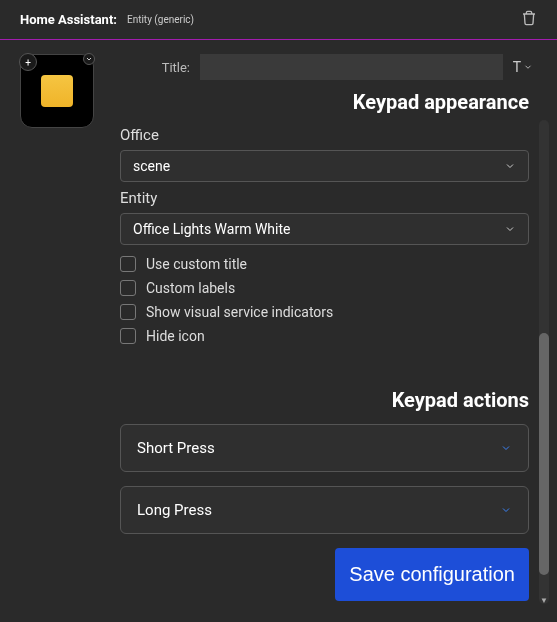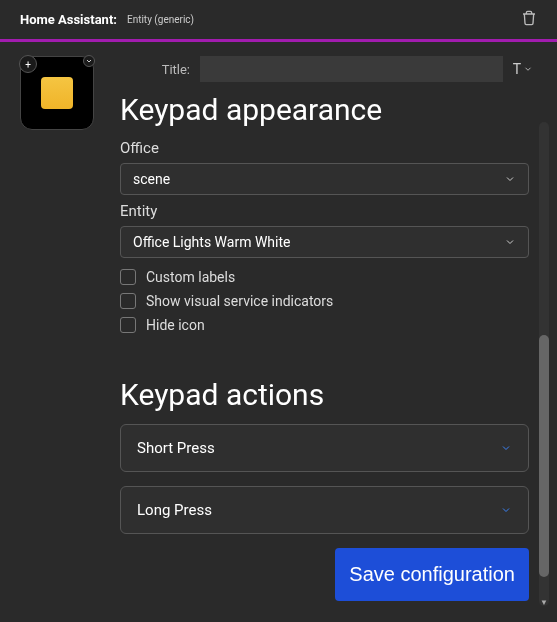--- a/index.html
+++ b/index.html
@@ -9,21 +9,21 @@
       font-family: -apple-system, "Segoe UI", Roboto, Arial, sans-serif;
       font-size: 14px;
       width: 557px;
       height: 622px;
       overflow: hidden;
     }
     .header {
       display: flex;
       align-items: center;
       padding: 10px 20px 10px 20px;
-      border-bottom: 3px solid #a21caf;
+      border-bottom: 1px solid #a21caf;
       gap: 10px;
     }
     .header-label { font-weight: 700; color: #fff; font-size: 13px; }
     .header-sub { color: #ccc; font-size: 10px; }
     .header-spacer { flex: 1; }
     .trash { color: #bbb; cursor: pointer; }
     .body {
       display: flex;
       padding: 14px 8px 14px 20px;
       gap: 20px;
@@ -73,22 +73,23 @@
       background: #3a3a3a; border: none;
       color: #fff; padding: 0 8px;
     }
     .title-t { color: #ccc; font-size: 14px; display: flex; align-items: center; gap: 2px; cursor: pointer; }
     .scroll {
       flex: 1;
       overflow-y: auto;
       padding-right: 4px;
     }
     h1 {
-      font-size: 30px; font-weight: 400; color: #fff;
+      font-size: 20px; font-weight: 700; color: #fff;
       margin-bottom: 12px;
+      text-align: right;
     }
     h1.second { margin-top: 40px; }
     .field-label { color: #ddd; font-size: 15px; margin-bottom: 6px; margin-top: 6px; }
     .select {
       width: 100%;
       background: #2f2f2f;
       border: 1px solid #555;
       border-radius: 4px;
       color: #fff;
       padding: 7px 12px;
@@ -226,20 +227,24 @@
         <span class="chev">
           <svg width="14" height="14" viewBox="0 0 24 24" fill="none" stroke-width="2">
               <polyline points="6 9 12 15 18 9"></polyline>
             </svg>
         </span>
       </div>
 
       <div class="checkboxes">
         <div class="checkbox-row">
           <span class="checkbox"></span>
+          <span class="checkbox-label">Use custom title</span>
+        </div>
+        <div class="checkbox-row">
+          <span class="checkbox"></span>
           <span class="checkbox-label">Custom labels</span>
         </div>
         <div class="checkbox-row">
           <span class="checkbox"></span>
           <span class="checkbox-label">Show visual service indicators</span>
         </div>
         <div class="checkbox-row">
           <span class="checkbox"></span>
           <span class="checkbox-label">Hide icon</span>
         </div>

